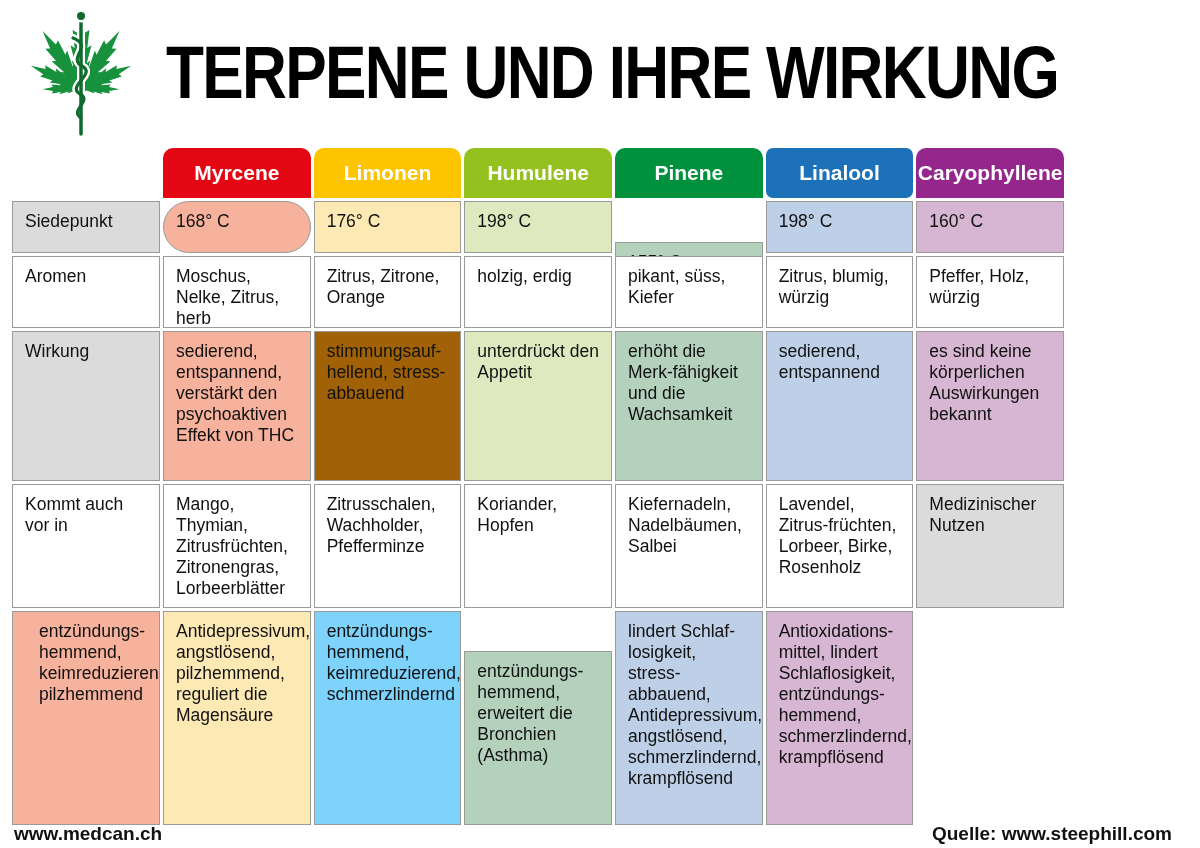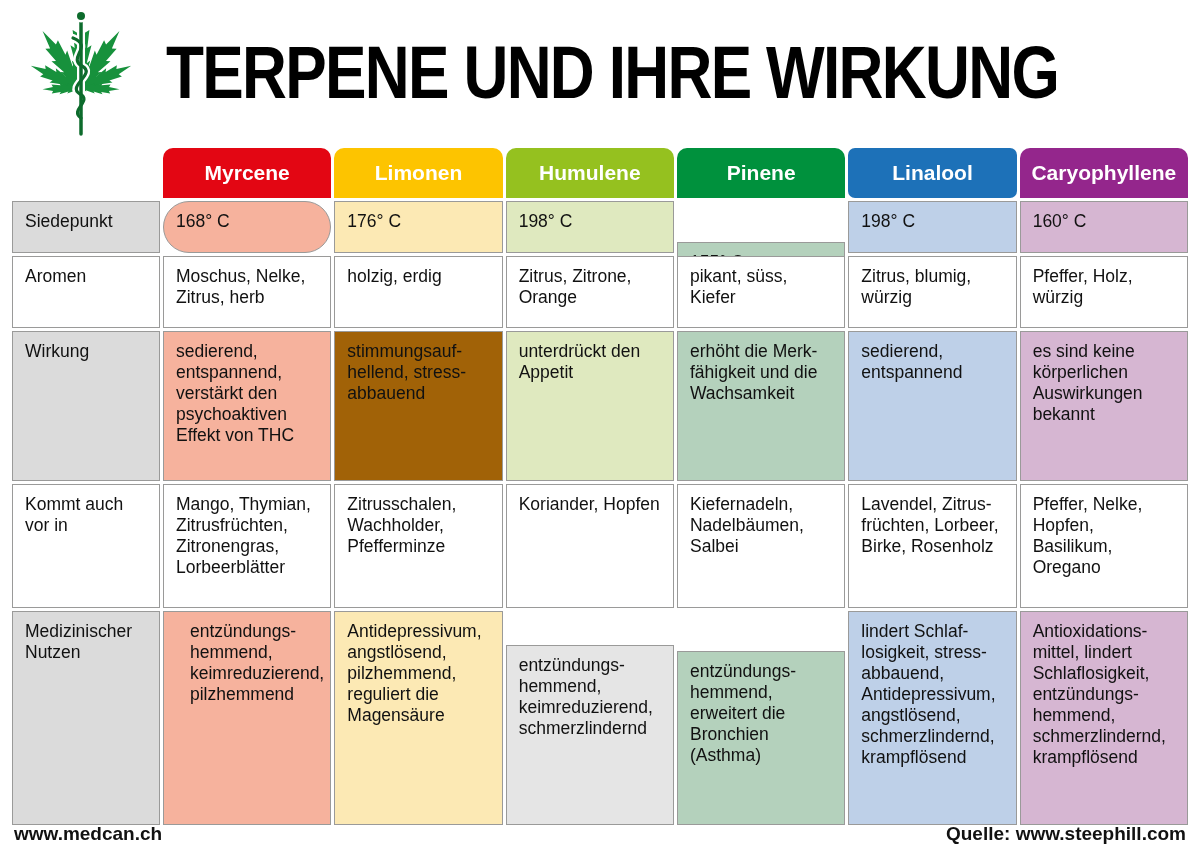--- a/index.html
+++ b/index.html
@@ -7,39 +7,39 @@
     width:1200px;height:848px;position:relative;background:#ffffff;
     font-family:"Liberation Sans",sans-serif;color:#111;overflow:hidden;
   }
   .logo{position:absolute;left:8px;top:4px;width:150px;height:138px;}
   .title{
     position:absolute;left:166px;top:30px;
     font-size:74px;font-weight:bold;letter-spacing:-2px;white-space:nowrap;
     transform:scaleX(.84);transform-origin:0 50%;color:#000;
   }
   #grid{
-    position:absolute;left:12px;top:148px;width:1176px;
+    position:absolute;left:12px;top:148px;width:1052px;
     display:grid;
     grid-template-columns:148px repeat(6,1fr);
     grid-template-rows:50px 52px 72px 150px 124px 214px;
     gap:3px;
   }
   .corner{background:#ffffff;}
   .col-header{
     border-radius:10px 10px 0 0;color:#ffffff;font-weight:bold;font-size:21px;
     display:flex;align-items:center;justify-content:center;
   }
   .cell{
     border:1px solid #9a9a99;background:#ffffff;
     padding:9px 10px 5px 12px;font-size:17.5px;line-height:1.2;
     box-sizing:border-box;overflow:hidden;
   }
   .row-label.gray{background:#dbdbdb;}
   .footer-left{position:absolute;left:14px;bottom:3px;font-weight:bold;font-size:19px;}
-  .footer-right{position:absolute;right:14px;bottom:3px;font-weight:bold;font-size:19px;}
+  .footer-right{position:absolute;right:28px;bottom:3px;font-weight:bold;font-size:19px;}
 </style>
 </head>
 <body>
 
 <svg class="logo" viewBox="0 0 150 138" aria-hidden="true">
   <defs>
     <path id="leaflet" d="M0 2 L4 -8 L2.6 -7 L6.2 -20 L3.8 -18 L7 -31 L4.2 -29 L5.6 -42 L2.6 -40 L0 -55 L-2.6 -40 L-5.6 -42 L-4.2 -29 L-7 -31 L-3.8 -18 L-6.2 -20 L-2.6 -7 L-4 -8 Z"></path>
   </defs>
   <g fill="#17913c" transform="translate(73,84)">
     <use href="#leaflet" transform="rotate(0) scale(1.5,1.38)"></use>
@@ -73,42 +73,41 @@
     <div class="col-header" style="background: rgb(148, 38, 140);">Caryophyllene</div>
     <div class="cell row-label gray">Siedepunkt</div>
     <div class="cell" style="background: rgb(246, 178, 157); border-radius: 26px;">168° C</div>
     <div class="cell" style="background: rgb(252, 233, 180);">176° C</div>
     <div class="cell" style="background: rgb(223, 233, 191);">198° C</div>
     <div class="cell" style="background: rgb(180, 209, 188); margin-top: 41px;">155° C</div>
     <div class="cell" style="background: rgb(190, 208, 232);">198° C</div>
     <div class="cell" style="background: rgb(214, 182, 210);">160° C</div>
     <div class="cell row-label">Aromen</div>
     <div class="cell">Moschus, Nelke, Zitrus, herb</div>
+    <div class="cell">Zitrus, Zitrone, Orange</div>
     <div class="cell">holzig, erdig</div>
-    <div class="cell">Zitrus, Zitrone, Orange</div>
     <div class="cell">pikant, süss, Kiefer</div>
     <div class="cell">Zitrus, blumig, würzig</div>
     <div class="cell">Pfeffer, Holz, würzig</div>
     <div class="cell row-label gray">Wirkung</div>
     <div class="cell" style="background: rgb(246, 178, 157);">sedierend, entspannend, verstärkt den psychoaktiven Effekt von THC</div>
     <div class="cell" style="background: #a16207;">stimmungsauf-hellend, stress-abbauend</div>
     <div class="cell" style="background: rgb(223, 233, 191);">unterdrückt den Appetit</div>
     <div class="cell" style="background: rgb(180, 209, 188);">erhöht die Merk-fähigkeit und die Wachsamkeit</div>
     <div class="cell" style="background: rgb(190, 208, 232);">sedierend, entspannend</div>
     <div class="cell" style="background: rgb(214, 182, 210);">es sind keine körperlichen Auswirkungen bekannt</div>
     <div class="cell row-label">Kommt auch vor in</div>
     <div class="cell">Mango, Thymian, Zitrusfrüchten, Zitronengras, Lorbeerblätter</div>
     <div class="cell">Zitrusschalen, Wachholder, Pfefferminze</div>
     <div class="cell">Koriander, Hopfen</div>
     <div class="cell">Kiefernadeln, Nadelbäumen, Salbei</div>
     <div class="cell">Lavendel, Zitrus-früchten, Lorbeer, Birke, Rosenholz</div>
-    <div class="cell">Pfeffer, Nelke, Hopfen, Basilikum, Oregano</div>
     <div class="cell row-label gray">Medizinischer Nutzen</div>
     <div class="cell" style="background: rgb(246, 178, 157); padding-left: 26px;">entzündungs-hemmend, keimreduzierend, pilzhemmend</div>
     <div class="cell" style="background: rgb(252, 233, 180);">Antidepressivum, angstlösend, pilzhemmend, reguliert die Magensäure</div>
-    <div class="cell" style="background: #e5e5e5; margin-top: 34px;">entzündungs-hemmend, keimreduzierend, schmerzlindernd</div>
+    <div class="cell" style="background: #7dd3fc;">entzündungs-hemmend, keimreduzierend, schmerzlindernd</div>
     <div class="cell" style="background: rgb(180, 209, 188); margin-top: 40px;">entzündungs-hemmend, erweitert die Bronchien (Asthma)</div>
     <div class="cell" style="background: rgb(190, 208, 232);">lindert Schlaf-losigkeit, stress-abbauend, Antidepressivum, angstlösend, schmerzlindernd, krampflösend</div>
     <div class="cell" style="background: rgb(214, 182, 210);">Antioxidations-mittel, lindert Schlaflosigkeit, entzündungs-hemmend, schmerzlindernd, krampflösend</div>
   </div>
 
 <div class="footer-left">www.medcan.ch</div>
 <div class="footer-right">Quelle: www.steephill.com</div>
 
 </body></html>

